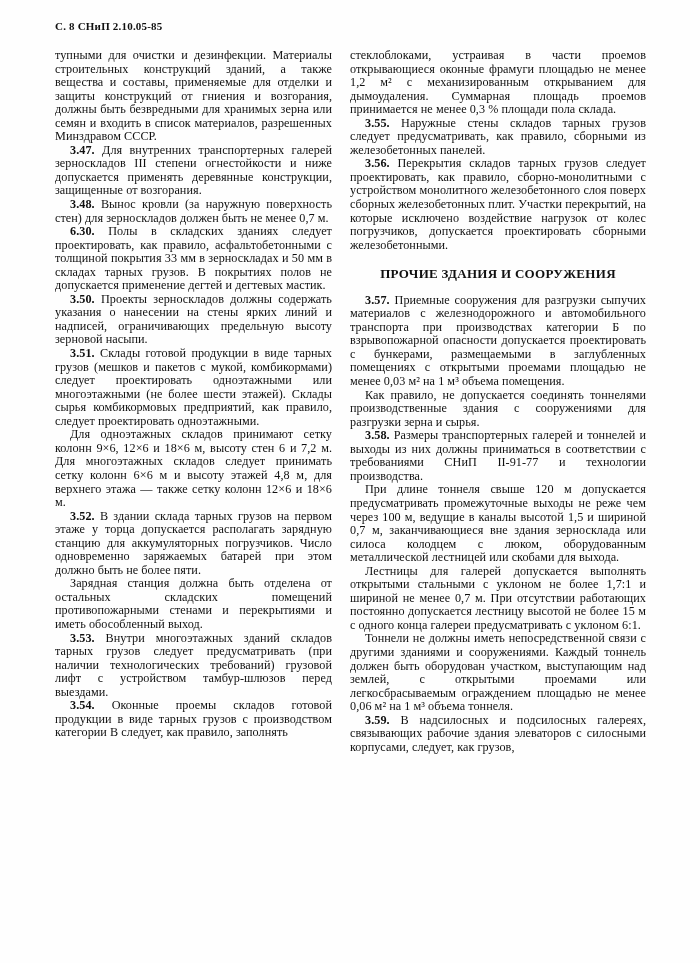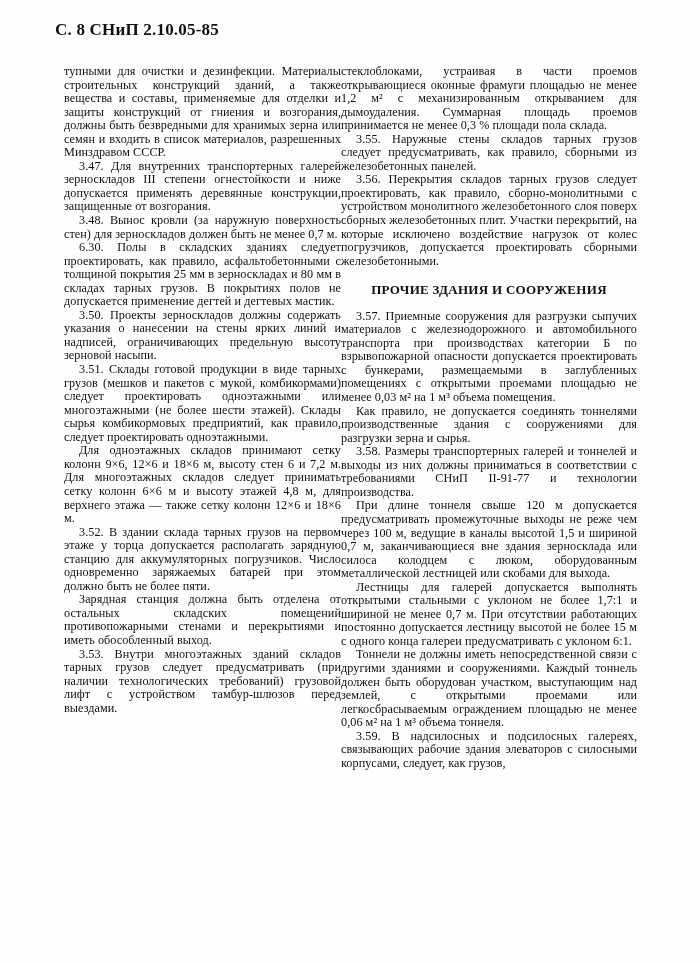--- a/index.html
+++ b/index.html
@@ -13,47 +13,46 @@
     height: 963px;
     background: #fefefe;
     color: #101010;
     font-family: "Liberation Serif", "DejaVu Serif", serif;
     overflow: hidden;
   }
   .running-header {
     position: absolute;
     left: 55px;
     top: 20px;
-    font-size: 17px;
+    font-size: 11px;
     font-weight: bold;
     letter-spacing: 0.2px;
   }
   .columns {
     position: absolute;
     left: 55px;
     top: 49px;
     width: 591px;
     display: flex;
-    justify-content: center;
-    margin-top: 16px;
+    justify-content: space-between;
   }
   .col {
     font-size: 12.2px;
     line-height: 13.55px;
     text-align: justify;
     letter-spacing: 0.05px;
   }
   .col-left  { width: 277px; }
   .col-right { width: 296px; }
   .para {
     margin: 0;
     text-indent: 15px;
   }
   .para.noindent { text-indent: 0; }
-  .pnum { font-weight: normal; }
+  .pnum { font-weight: bold; }
   .section-heading {
     margin: 15px 0 13px 0;
     font-size: 13px;
     font-weight: bold;
     text-align: center;
     text-indent: 0;
     letter-spacing: 0.3px;
   }
 </style>
 </head>
@@ -62,27 +61,28 @@
 <div class="page">
 
   <div class="running-header">С. 8 СНиП 2.10.05-85</div>
 
   <div class="columns">
 
     <div class="col col-left">
       <p class="para noindent"><span>тупными для очистки и дезинфекции. Материалы строительных конструкций зданий, а также вещества и составы, применяемые для отделки и защиты конструкций от гниения и возгорания, должны быть безвредными для хранимых зерна или семян и входить в список материалов, разрешенных Минздравом СССР.</span></p>
       <p class="para"><b class="pnum">3.47.</b> <span>Для внутренних транспортерных галерей зерноскладов III степени огнестойкости и ниже допускается применять деревянные конструкции, защищенные от возгорания.</span></p>
       <p class="para"><b class="pnum">3.48.</b> <span>Вынос кровли (за наружную поверхность стен) для зерноскладов должен быть не менее 0,7 м.</span></p>
-      <p class="para"><b class="pnum">6.30.</b> <span>Полы в складских зданиях следует проектировать, как правило, асфальтобетонными с толщиной покрытия 25 мм в зерноскладах и 80 мм в складах тарных грузов. В покрытиях полов не допускается применение дегтей и дегтевых мастик.</span></p>
+      <p class="para"><b class="pnum">6.30.</b> <span>Полы в складских зданиях следует проектировать, как правило, асфальтобетонными с толщиной покрытия 33 мм в зерноскладах и 50 мм в складах тарных грузов. В покрытиях полов не допускается применение дегтей и дегтевых мастик.</span></p>
       <p class="para"><b class="pnum">3.50.</b> <span>Проекты зерноскладов должны содержать указания о нанесении на стены ярких линий и надписей, ограничивающих предельную высоту зерновой насыпи.</span></p>
       <p class="para"><b class="pnum">3.51.</b> <span>Склады готовой продукции в виде тарных грузов (мешков и пакетов с мукой, комбикормами) следует проектировать одноэтажными или многоэтажными (не более шести этажей). Склады сырья комбикормовых предприятий, как правило, следует проектировать одноэтажными.</span></p>
       <p class="para"><span>Для одноэтажных складов принимают сетку колонн 9×6, 12×6 и 18×6 м, высоту стен 6 и 7,2 м. Для многоэтажных складов следует принимать сетку колонн 6×6 м и высоту этажей 4,8 м, для верхнего этажа — также сетку колонн 12×6 и 18×6 м.</span></p>
       <p class="para"><b class="pnum">3.52.</b> <span>В здании склада тарных грузов на первом этаже у торца допускается располагать зарядную станцию для аккумуляторных погрузчиков. Число одновременно заряжаемых батарей при этом должно быть не более пяти.</span></p>
       <p class="para"><span>Зарядная станция должна быть отделена от остальных складских помещений противопожарными стенами и перекрытиями и иметь обособленный выход.</span></p>
       <p class="para"><b class="pnum">3.53.</b> <span>Внутри многоэтажных зданий складов тарных грузов следует предусматривать (при наличии технологических требований) грузовой лифт с устройством тамбур-шлюзов перед выездами.</span></p>
+      <p class="para"><b class="pnum">3.54.</b> <span>Оконные проемы складов готовой продукции в виде тарных грузов с производством категории В следует, как правило, заполнять</span></p>
     </div>
 
     <div class="col col-right">
       <p class="para noindent"><span>стеклоблоками, устраивая в части проемов открывающиеся оконные фрамуги площадью не менее 1,2 м² с механизированным открыванием для дымоудаления. Суммарная площадь проемов принимается не менее 0,3 % площади пола склада.</span></p>
       <p class="para"><b class="pnum">3.55.</b> <span>Наружные стены складов тарных грузов следует предусматривать, как правило, сборными из железобетонных панелей.</span></p>
       <p class="para"><b class="pnum">3.56.</b> <span>Перекрытия складов тарных грузов следует проектировать, как правило, сборно-монолитными с устройством монолитного железобетонного слоя поверх сборных железобетонных плит. Участки перекрытий, на которые исключено воздействие нагрузок от колес погрузчиков, допускается проектировать сборными железобетонными.</span></p>
 
       <p class="para section-heading">ПРОЧИЕ ЗДАНИЯ И СООРУЖЕНИЯ</p>
 
       <p class="para"><b class="pnum">3.57.</b> <span>Приемные сооружения для разгрузки сыпучих материалов с железнодорожного и автомобильного транспорта при производствах категории Б по взрывопожарной опасности допускается проектировать с бункерами, размещаемыми в заглубленных помещениях с открытыми проемами площадью не менее 0,03 м² на 1 м³ объема помещения.</span></p>

